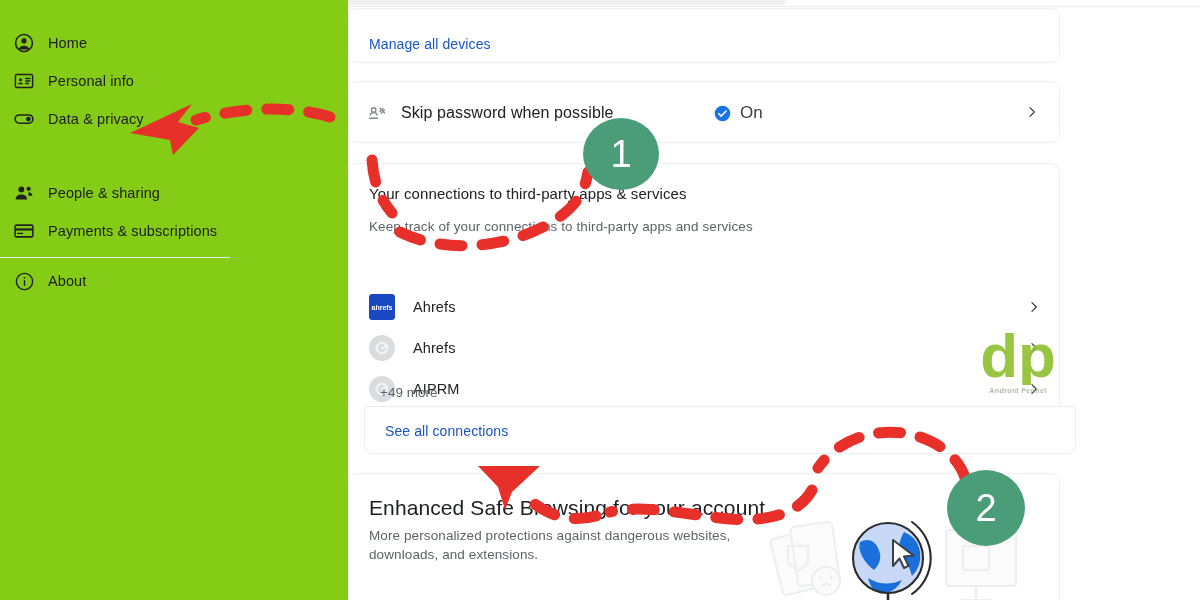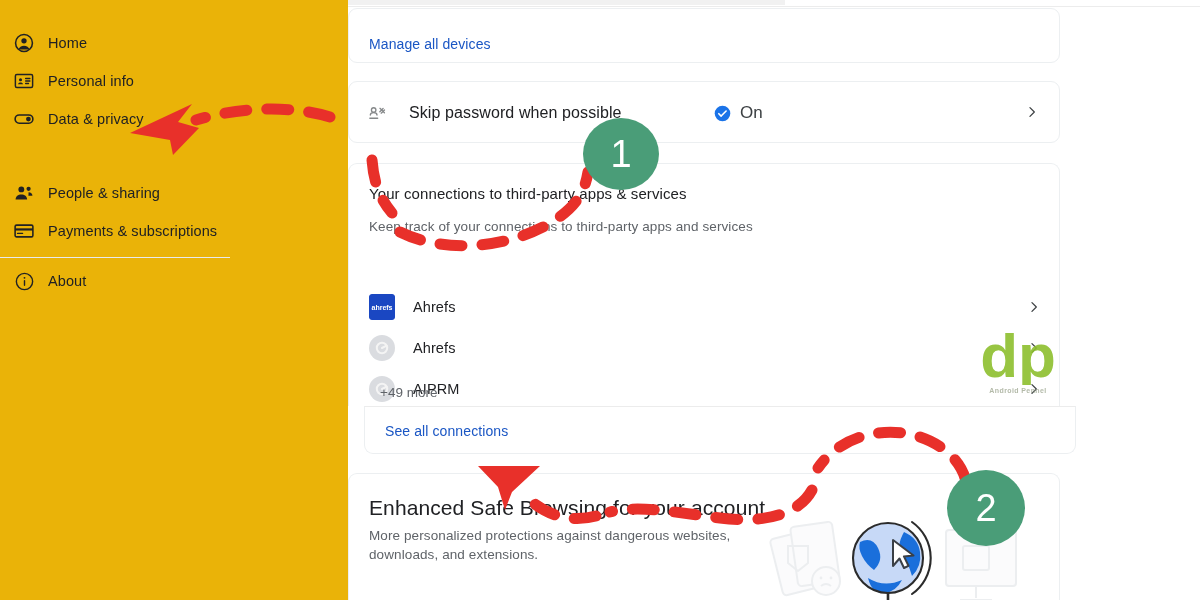--- a/index.html
+++ b/index.html
@@ -9,21 +9,21 @@
     font-family: "Liberation Sans", sans-serif;
     overflow: hidden;
   }
   #root { position: relative; width: 1200px; height: 600px; background:#fff; }
 
   
   .top-strip { position:absolute; left:185px; top:0; width:600px; height:5px; background:#f1f1f1; }
   .top-rule  { position:absolute; left:0;   top:6px; width:1200px; height:1px; background:#ececec; }
 
   
-  #sidebar { position:absolute; left:0; top:0; width:348px; height:600px; background:#eab308; }
+  #sidebar { position:absolute; left:0; top:0; width:348px; height:600px; background:#84cc16; }
   .nav-item {
     position:absolute; left:0; width:230px; height:34px;
     display:flex; align-items:center; border-radius:0 17px 17px 0;
     cursor:pointer;
   }
   .nav-item .ico {
     width:24px; height:24px; margin-left:12px; flex:0 0 24px;
     display:flex; align-items:center; justify-content:center;
   }
   .nav-item .lbl {
@@ -44,21 +44,21 @@
   }
 
   
   #card-devices { top:8px; height:55px; }
   #card-devices .link { position:absolute; left:20px; top:27px; }
 
   
   #card-skip { top:81px; height:62px; }
   .row-skip { position:absolute; left:0; top:0; width:712px; height:62px; display:flex; align-items:center; }
   .row-skip .passkey { margin-left:18px; width:20px; height:20px; flex:0 0 20px; opacity:.62; }
-  .row-skip .title { margin-left:22px; font-size:16px; color:#202124; letter-spacing:.1px; }
+  .row-skip .title { margin-left:14px; font-size:16px; color:#202124; letter-spacing:.1px; }
   .status-wrap { position:absolute; left:365px; top:0; height:62px; display:flex; align-items:center; }
   .status-wrap .chk { width:17px; height:17px; flex:0 0 17px; }
   .status-wrap .stxt { margin-left:9px; font-size:17px; color:#3c4043; }
   .chev { position:absolute; right:20px; top:50%; transform:translateY(-50%); width:14px; height:14px; }
   .chev svg { display:block; }
 
   
   #card-conn { top:163px; height:123px; border-bottom:none; border-radius:9px 9px 0 0; }
   #card-conn .hdr { position:absolute; left:20px; top:21px; font-size:15px; color:#202124; letter-spacing:.1px; white-space:nowrap; }
   #card-conn .sub { position:absolute; left:20px; top:55px; font-size:13.5px; color:#5f6368; letter-spacing:.1px; white-space:nowrap; }

